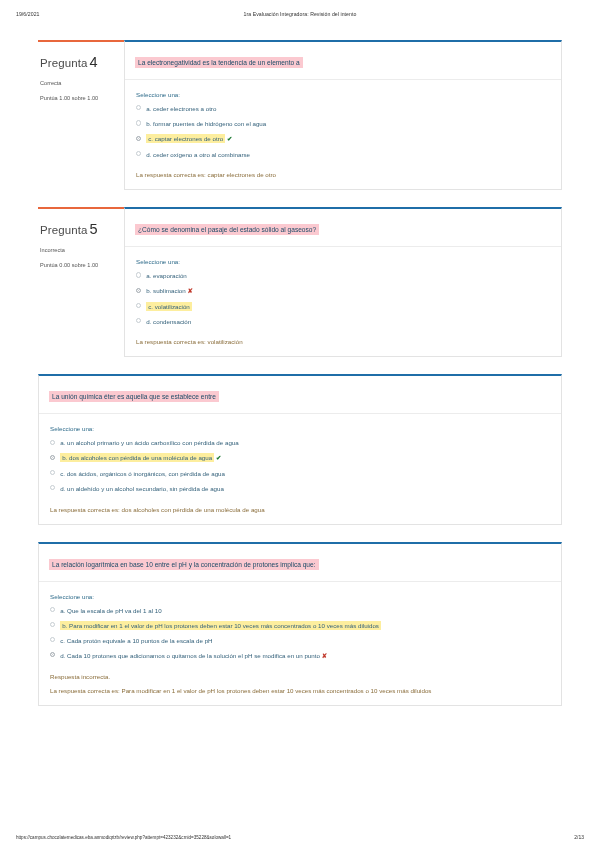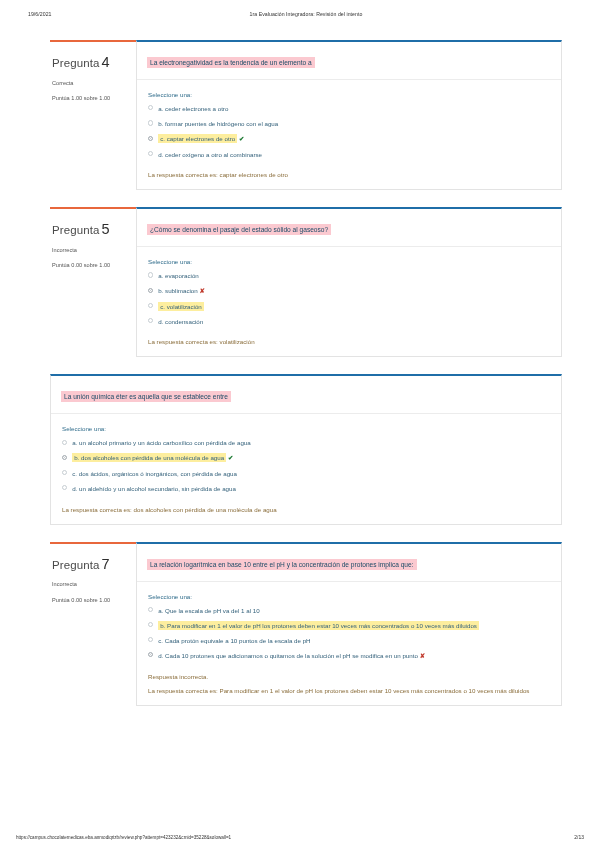--- a/index.html
+++ b/index.html
@@ -8,21 +8,20 @@
     background: #ffffff;
     width: 600px; height: 848px;
     font-family: "Liberation Sans", sans-serif;
     -webkit-font-smoothing: antialiased;
   }
   .page {
     position: relative;
     width: 600px; height: 848px;
     background: #fff;
     overflow: hidden;
-    padding-left: 12px;
   }
 
   
   .print-header {
     display: flex;
     align-items: center;
     height: 22px;
     padding: 6px 16px 0 16px;
     font-size: 5.2px;
     color: #333;
@@ -264,25 +263,20 @@
               <span class="radio"></span>
               <span class="opt-text"><span>d. un aldehído y un alcohol secundario, sin pérdida de agua</span></span>
             </div>
             <div class="feedback">
               <div class="fb-line">La respuesta correcta es:  dos alcoholes con pérdida de una molécula de agua</div>
             </div>
           </div>
         </div>
       </div>
       <div class="qblock">
-        <div class="q-left">
-          <div class="q-num"><span>Pregunta</span><span class="n">7</span></div>
-          <div class="q-state">Incorrecta</div>
-          <div class="q-grade">Puntúa 0.00 sobre 1.00</div>
-        </div>
         <div class="q-right">
           <div class="q-text-wrap"><span class="q-text">La relación logarítmica en base 10 entre el pH y la concentración de protones implica que:</span></div>
           <div class="q-answers">
             <div class="prompt">Seleccione una:</div>
             <div class="opt">
               <span class="radio"></span>
               <span class="opt-text"><span>a. Que la escala de pH va del 1 al 10</span></span>
             </div>
             <div class="opt">
               <span class="radio"></span>

